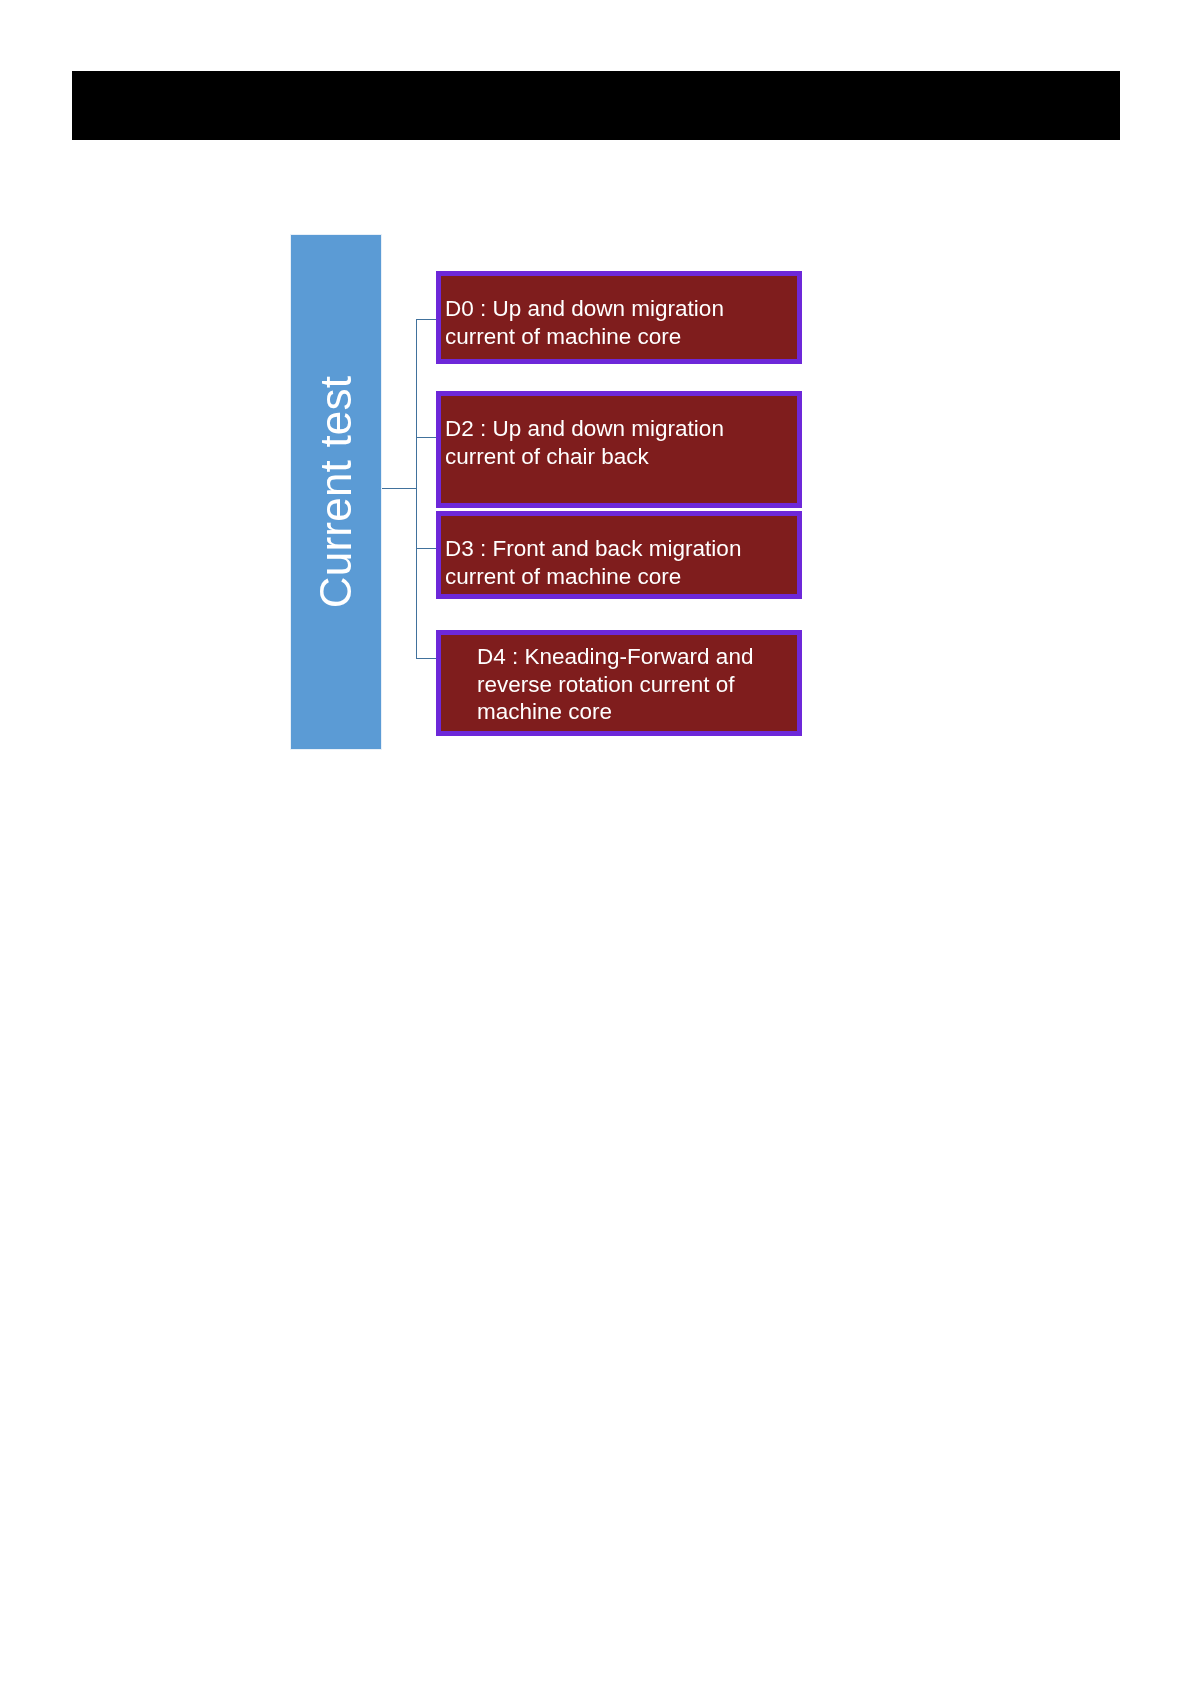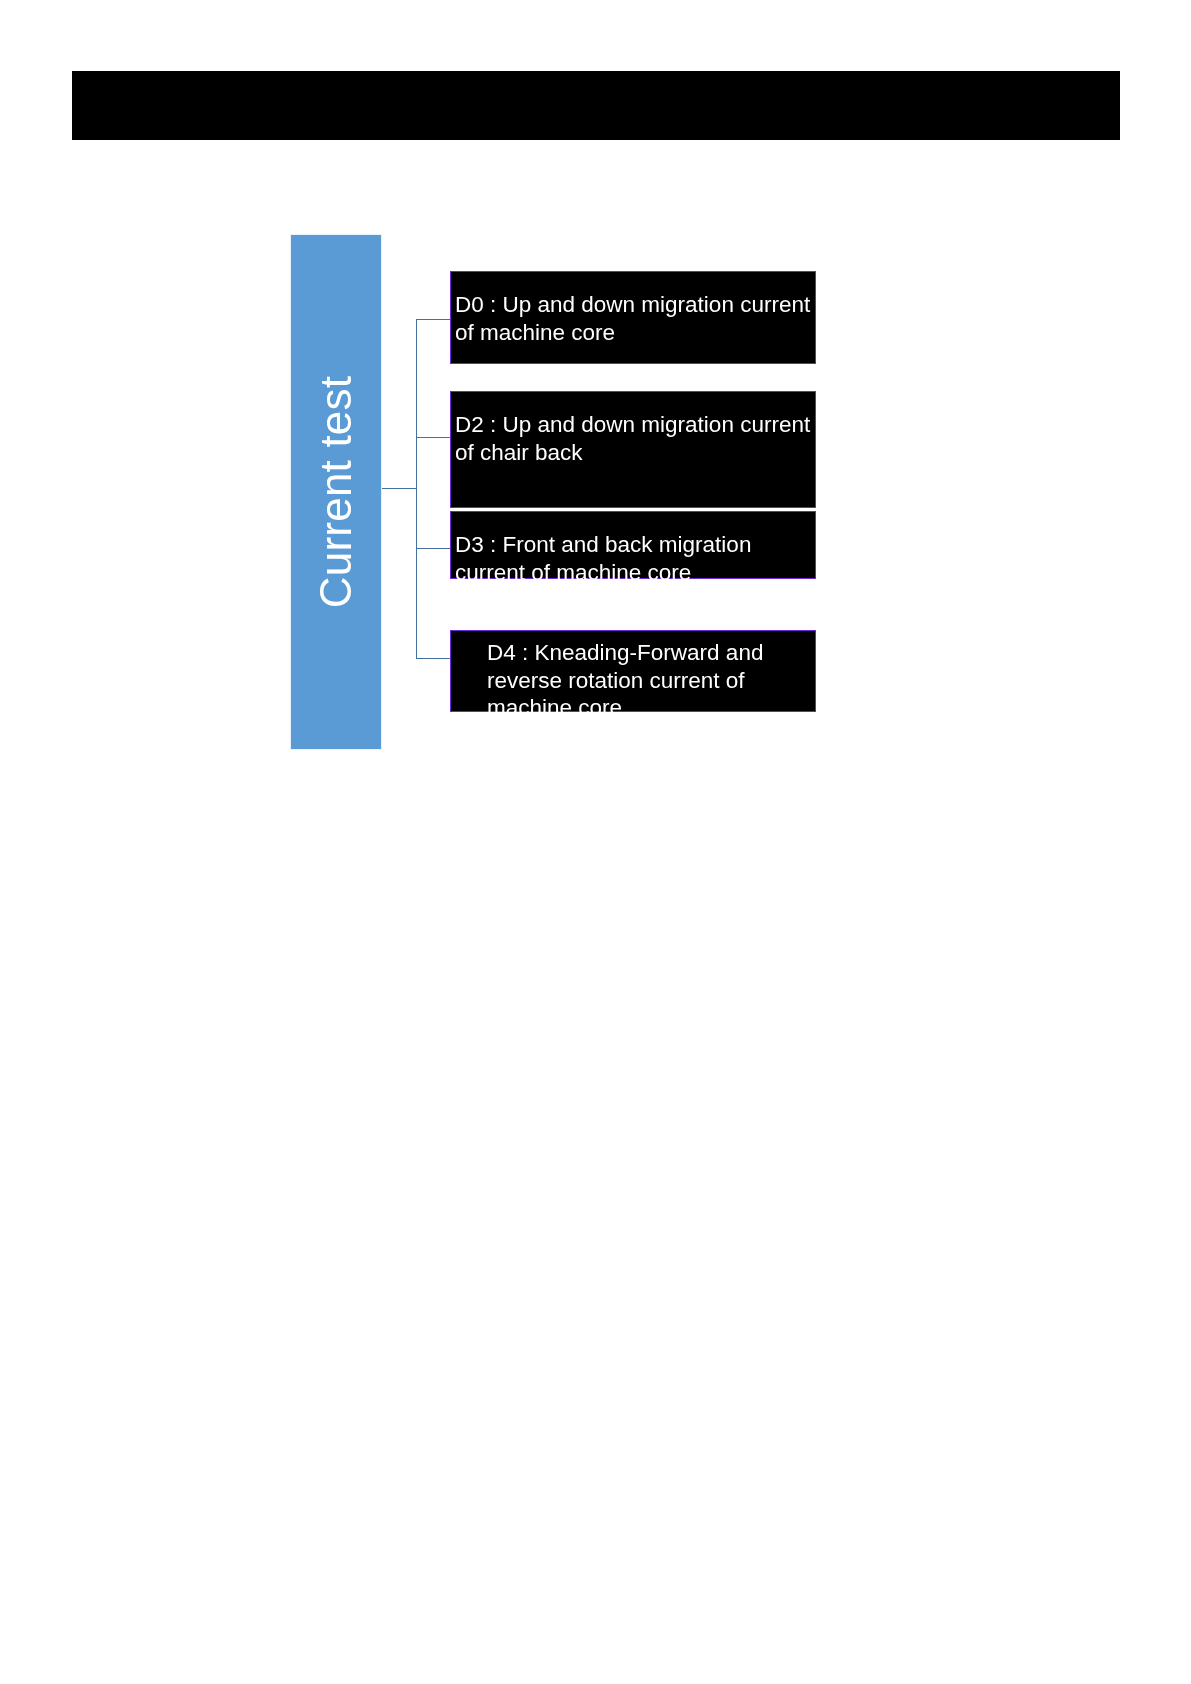--- a/index.html
+++ b/index.html
@@ -59,37 +59,37 @@
     line-height: 1;
     letter-spacing: 0.2px;
     white-space: nowrap;
     transform: rotate(-90deg);
     transform-origin: center center;
   }
 
   
   .child-node {
     position: absolute;
-    left: 450px;
+    left: 436px;
     width: 366px;
-    background: #000000;
-    border: 1px solid #6d28d9;
+    background: #7f1d1d;
+    border: 5px solid #6d28d9;
     box-sizing: border-box;
     padding: 6px 0 6px 4px;
   }
   .child-node-label {
     color: #ffffff;
     font-size: 22.5px;
     line-height: 1.23;
     display: block;
   }
   #child-0 { top: 271px; height: 93px; }
   #child-1 { top: 391px; height: 117px; }
-  #child-2 { top: 511px; height: 68px; }
-  #child-3 { top: 630px; height: 82px; padding-left: 36px; }
+  #child-2 { top: 511px; height: 88px; }
+  #child-3 { top: 630px; height: 106px; padding-left: 36px; }
   #child-0 .child-node-label,
   #child-1 .child-node-label,
   #child-2 .child-node-label { padding-top: 13px; }
   #child-3 .child-node-label { padding-top: 2px; }
 
   
   .connector {
     position: absolute;
     background: #41719c;
   }

